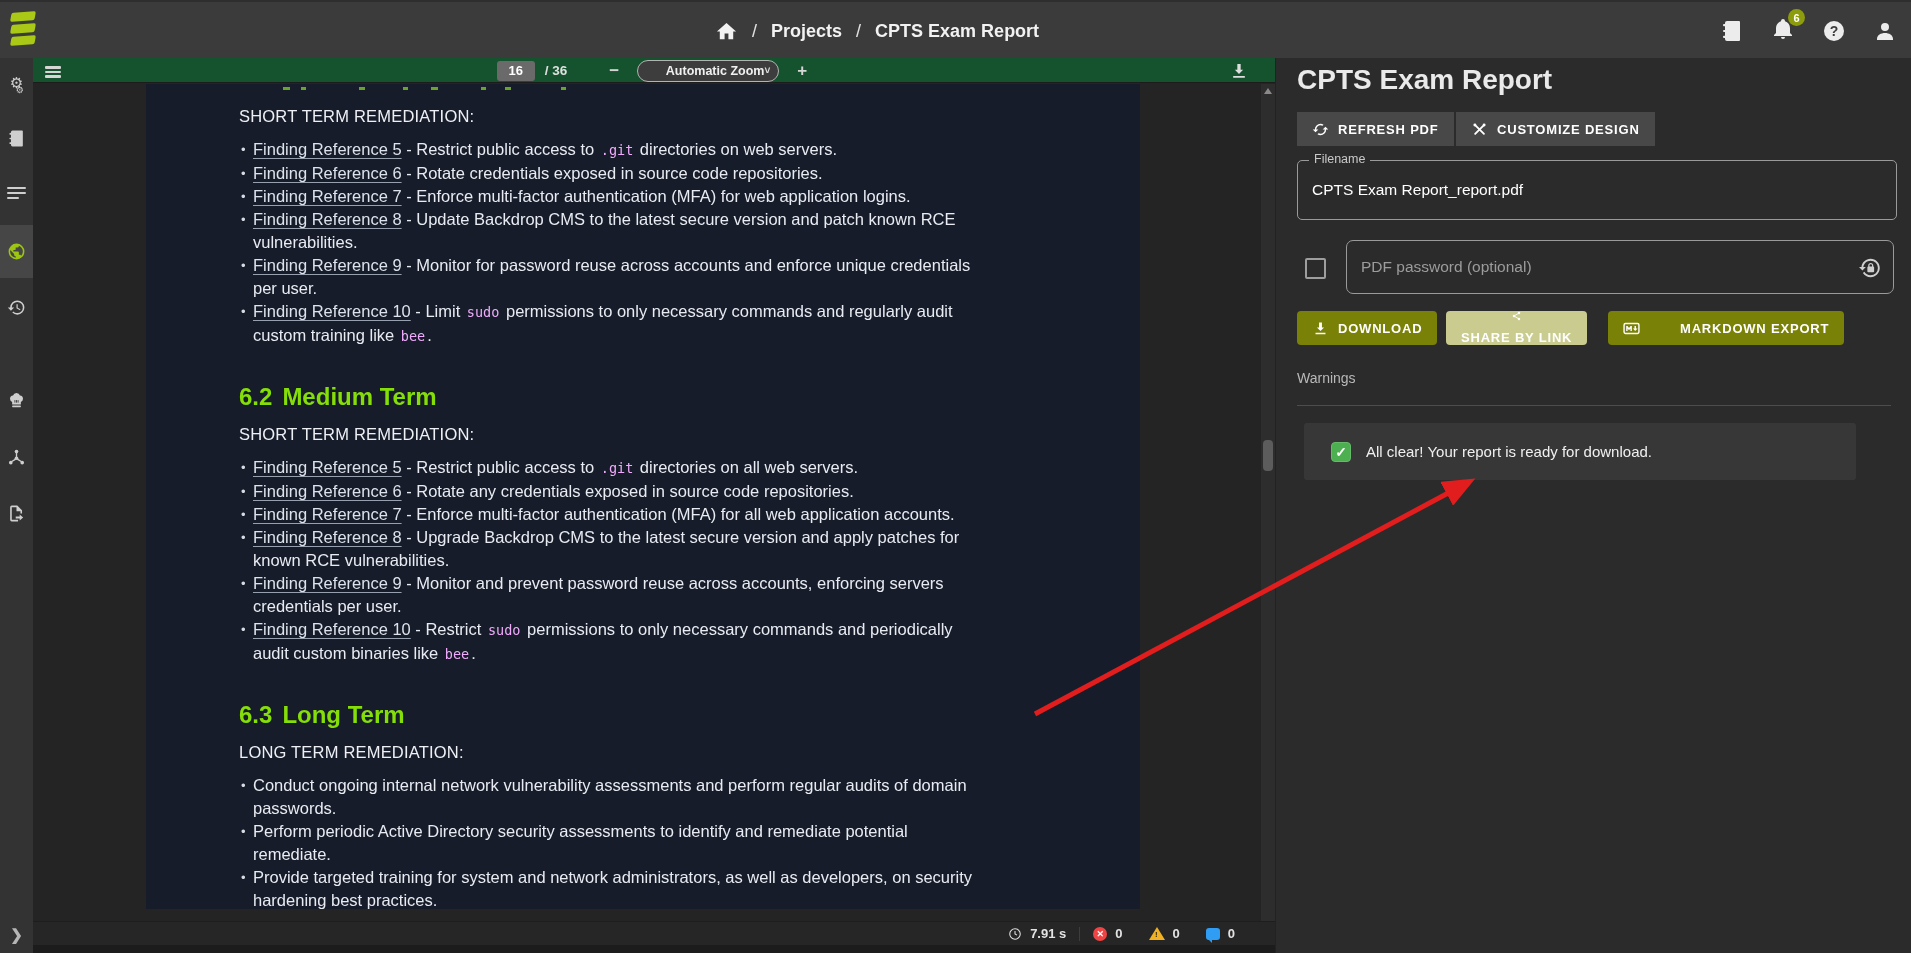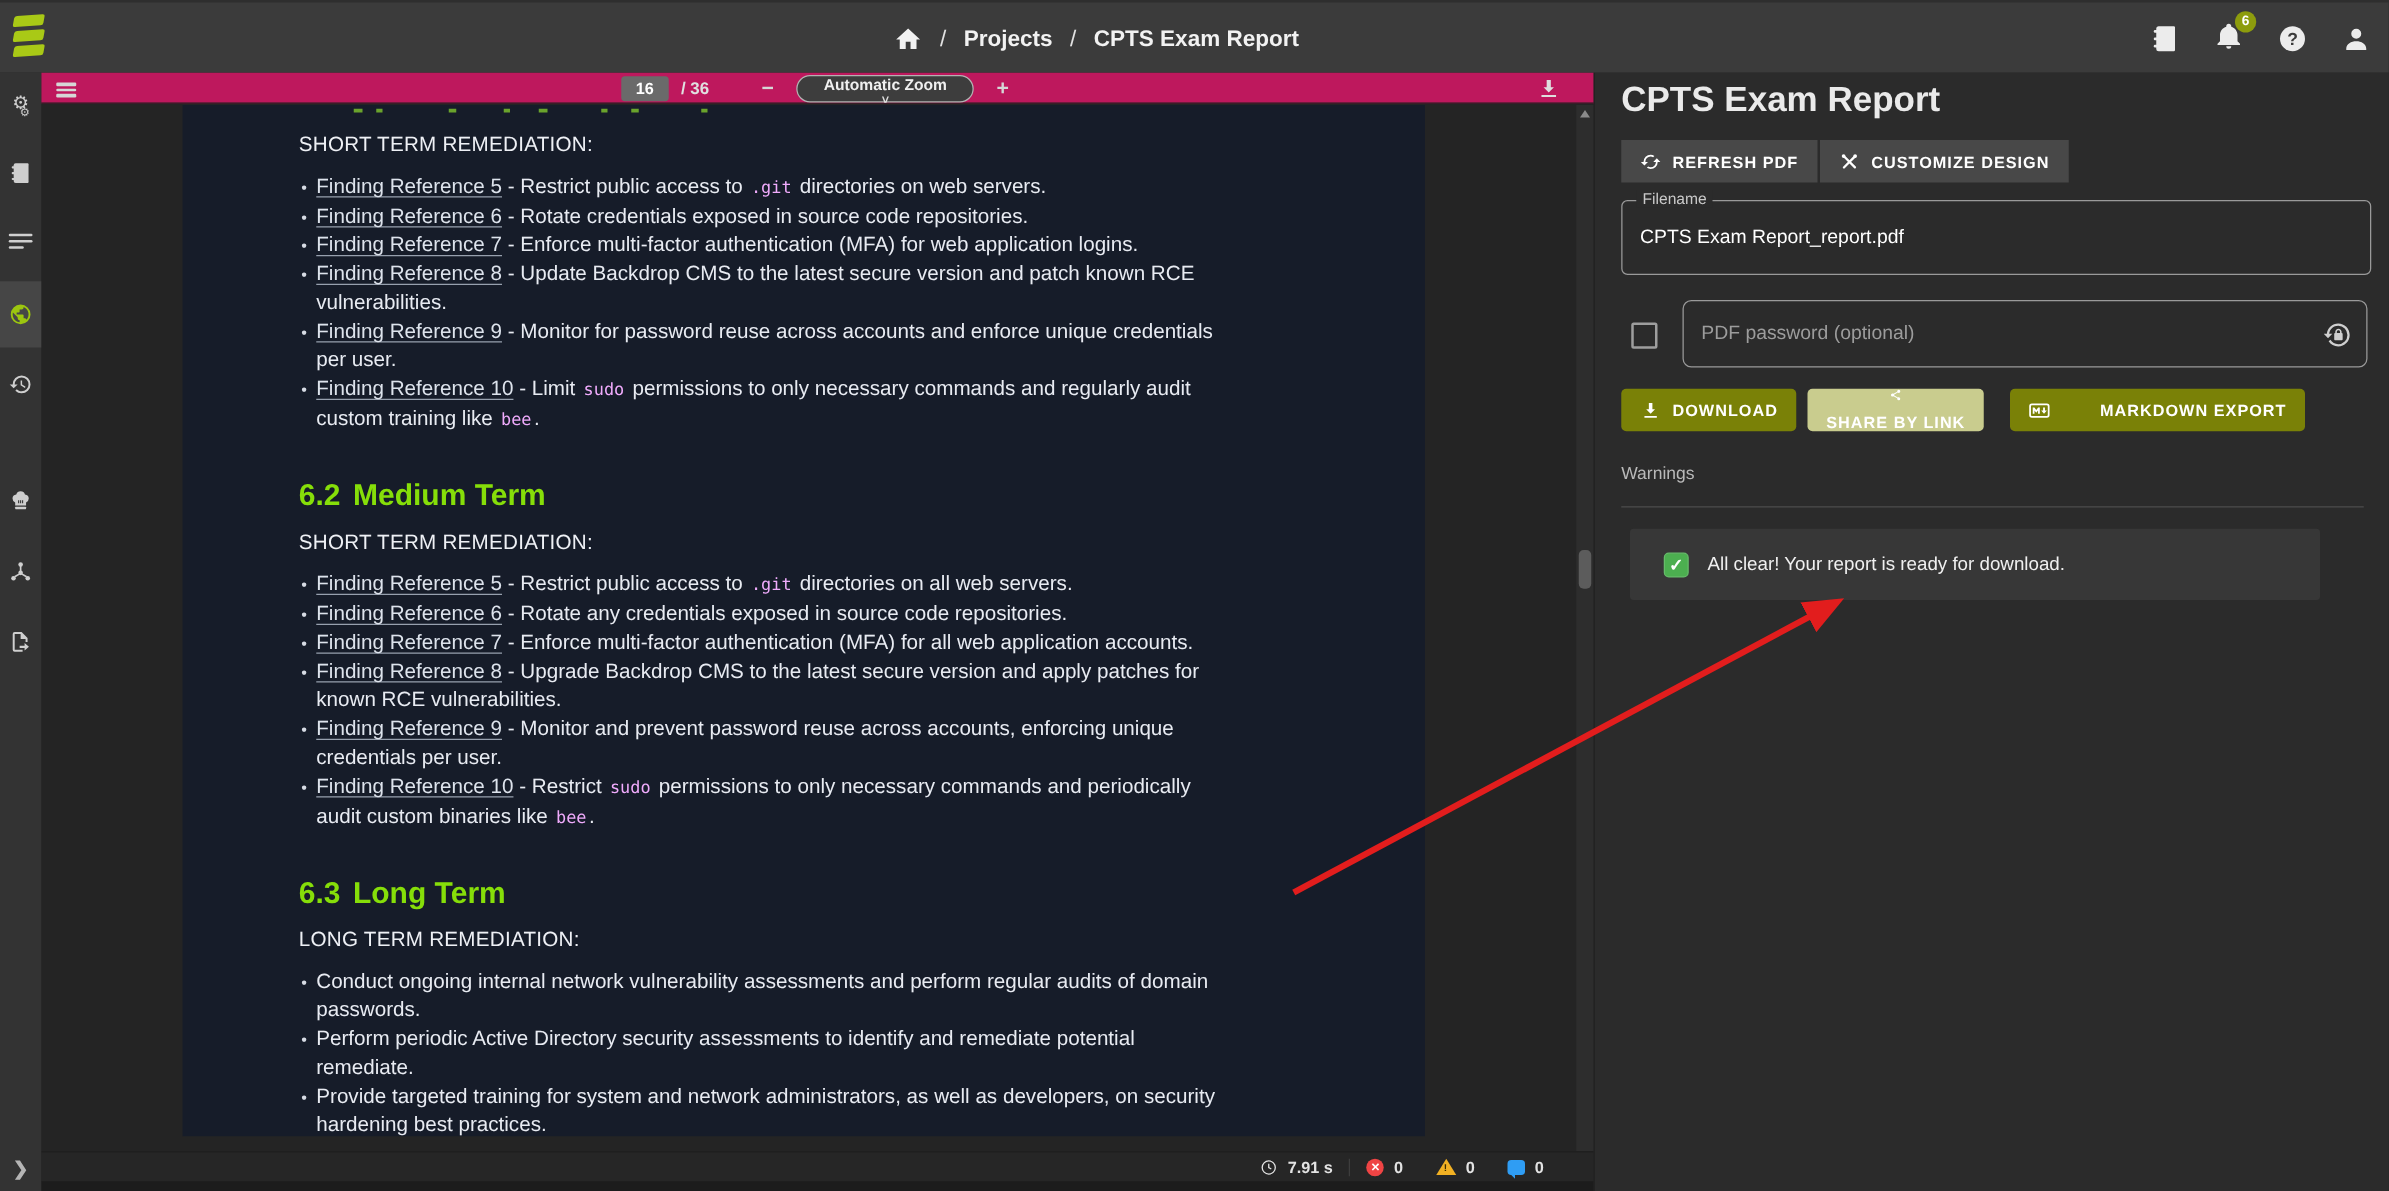--- a/index.html
+++ b/index.html
@@ -33,33 +33,33 @@
   .side-active { position:absolute; left:0; top:167px; width:33px; height:53px; background:#464646; }
   .side-item.globe svg { fill:#9cc60f; }
   .gear-big { font-size:15px; line-height:1; color:#cfcfcf; }
   .gear-small { position:absolute; font-size:9px; line-height:1; color:#cfcfcf; left:6px; top:12px; }
   .list-glyph i { display:block; height:2.6px; background:#cfcfcf; margin:2.6px 0; border-radius:1px; }
   .side-chevron { position:absolute; left:0; top:862px; width:33px; height:30px; color:#b5b5b5;
     font-size:15px; display:flex; align-items:center; justify-content:center; font-weight:700; }
 
   
   .viewer { position:absolute; left:33px; top:58px; width:1242px; height:895px; background:#242424; }
-  .pdf-toolbar { position:absolute; left:0; top:0; width:1242px; height:25px; background:#be185d;
+  .pdf-toolbar { position:absolute; left:0; top:0; width:1242px; height:25px; background:#14532d;
     border-bottom:1px solid #1c1c1c; display:flex; align-items:center; }
   .hamburger { position:absolute; left:10px; top:4px; width:20px; height:17px; padding:2px 2px; }
   .hamburger i { display:block; height:2.4px; background:#d6d6d6; margin:2.2px 0; border-radius:1px; }
   .tb-center { position:absolute; left:0; right:0; top:0; height:25px; display:flex;
     align-items:center; justify-content:center; gap:14px; }
   .page-input { width:38px; height:20px; background:#6a6a6a; border:none; border-radius:3px;
     color:#fff; font-size:13px; font-weight:700; text-align:center; font-family:inherit; }
   .page-total { color:#e0e0e0; font-size:13.5px; font-weight:700; margin-left:-4px; }
   .zoomctl { color:#d6d6d6; font-size:17px; font-weight:700; width:18px; text-align:center; }
   .zoom-select { width:142px; height:22px; background:#3d3d3d; border:1px solid #b3b3b3;
     border-radius:11px; color:#f0f0f0; font-size:12.5px; font-weight:700; display:flex;
-    align-items:center; padding:0 8px; justify-content:flex-start;flex-direction:column; }
+    align-items:center; padding:0 8px; justify-content:flex-end; }
   .zoom-select .chev { font-size:10px; color:#e0e0e0; }
   .tb-download { position:absolute; right:26px; top:3px; width:20px; height:20px; fill:#dedede; }
 
   
   .pdf-stage { position:absolute; left:0; top:26px; width:1228px; height:837px; overflow:hidden; }
   .pdf-page { position:absolute; left:113px; top:0; width:994px; height:825px; background:#161c29;
     color:#e8ebf2; font-size:16.5px; }
   .cutoff { position:absolute; top:3px; left:137px; width:500px; height:4px; }
   .cutoff i { position:absolute; top:0; height:3px; background:#6aa32c; display:block; }
   .pdf-body { position:absolute; left:93px; top:0; width:840px; }
@@ -327,21 +327,21 @@
             <div class="pdf-li">
               <span class="pdf-bullet">•</span>
               <div class="pdf-li-content"><span class="seg-link">Finding Reference 7</span><span class="seg-text"> - Enforce multi-factor authentication (MFA) for all web application accounts.</span></div>
             </div>
             <div class="pdf-li">
               <span class="pdf-bullet">•</span>
               <div class="pdf-li-content"><span class="seg-link">Finding Reference 8</span><span class="seg-text"> - Upgrade Backdrop CMS to the latest secure version and apply patches for</span><br><span class="seg-text">known RCE vulnerabilities.</span></div>
             </div>
             <div class="pdf-li">
               <span class="pdf-bullet">•</span>
-              <div class="pdf-li-content"><span class="seg-link">Finding Reference 9</span><span class="seg-text"> - Monitor and prevent password reuse across accounts, enforcing unique</span><br><span class="seg-text">credentials per user.</span></div>
+              <div class="pdf-li-content"><span class="seg-link">Finding Reference 9</span><span class="seg-text"> - Monitor and prevent password reuse across accounts, enforcing servers</span><br><span class="seg-text">credentials per user.</span></div>
             </div>
             <div class="pdf-li">
               <span class="pdf-bullet">•</span>
               <div class="pdf-li-content"><span class="seg-link">Finding Reference 10</span><span class="seg-text"> - Restrict </span><span class="seg-code">sudo</span><span class="seg-text"> permissions to only necessary commands and periodically</span><br><span class="seg-text">audit custom binaries like </span><span class="seg-code">bee</span><span class="seg-text">.</span></div>
             </div>
           </div>
 
         <div class="pdf-h2">
           <span class="hnum">6.3</span><span>Long Term</span>
         </div>

